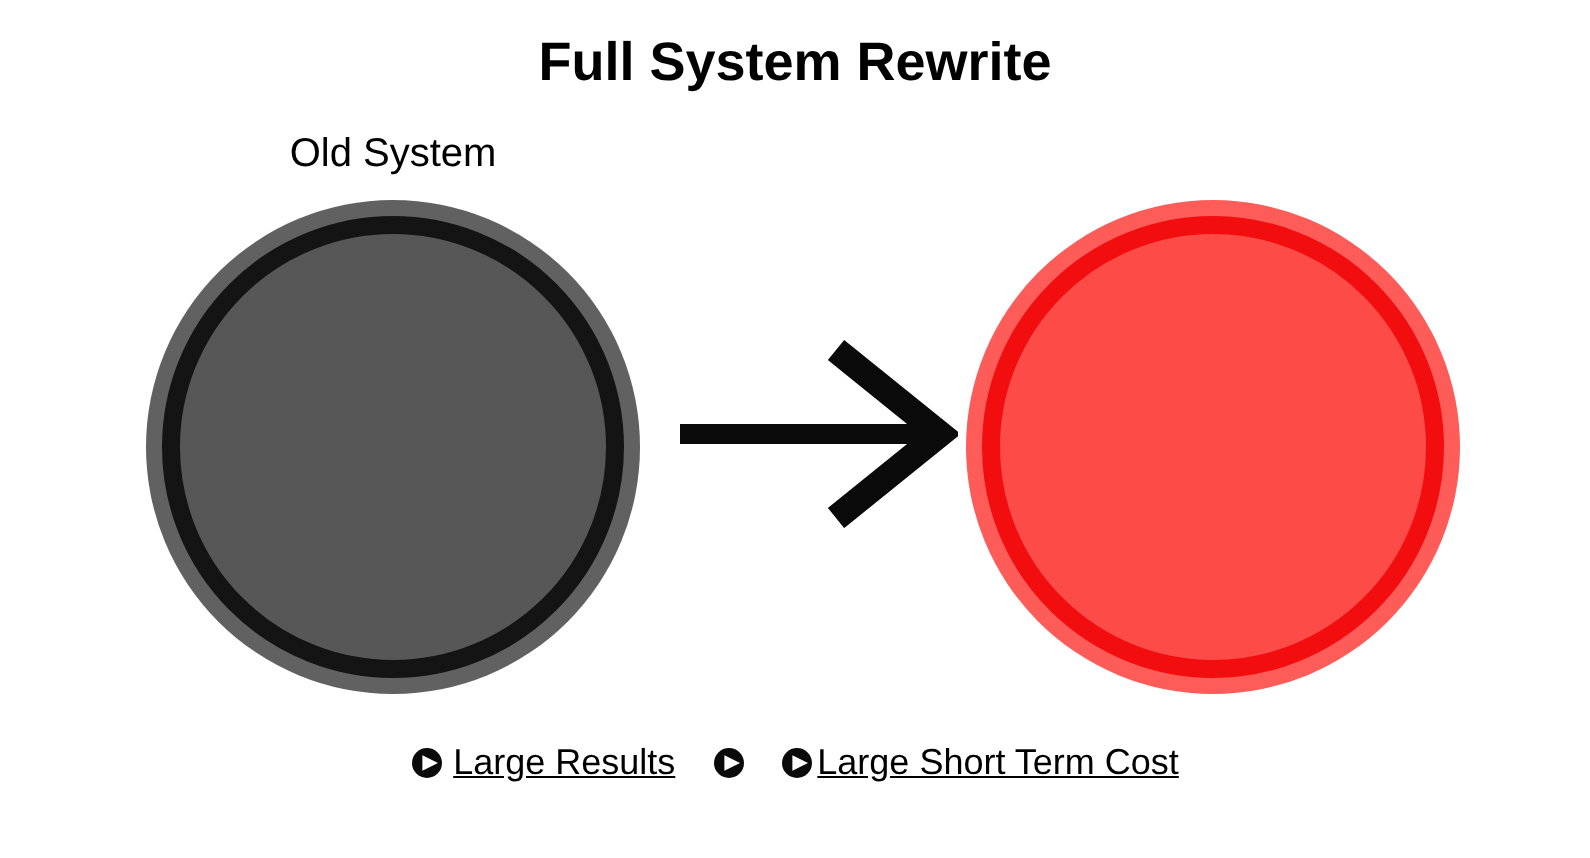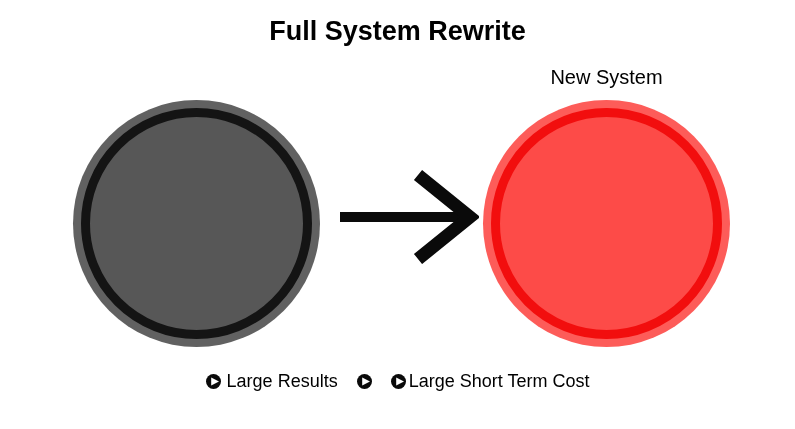--- a/index.html
+++ b/index.html
@@ -77,37 +77,38 @@
     align-items: center;
     gap: 19px;
     font-size: 18px;
     line-height: 24px;
   }
   .bullet {
     display: flex;
     align-items: center;
     gap: 6px;
     white-space: nowrap;
+    text-decoration: underline;
   }
   .bullet:nth-child(3) { gap: 3px; text-align: center; }
   .bullet-icon {
     width: 15px;
     height: 15px;
     flex: 0 0 auto;
     display: block;
   }
 </style>
 </head>
 <body>
 
 <div class="canvas">
 
   <h1 class="title">Full System Rewrite</h1>
 
-  <div class="sys-label new-label">New System</div>
+  <div class="sys-label old-label">Old System</div>
 
   <div class="circle old-circle"></div>
   <div class="circle new-circle"></div>
 
   <svg class="arrow" viewBox="0 0 145 96" xmlns="http://www.w3.org/2000/svg">
     <line x1="6" y1="49" x2="128" y2="49" stroke-width="10"></line>
     <path d="M84 7 L136 49 L84 91" fill="none" stroke-width="13" stroke-linejoin="miter"></path>
   </svg>
 
   <div class="bullets">

